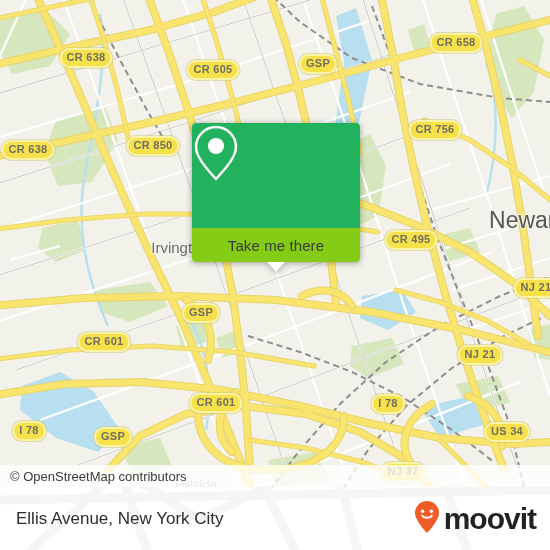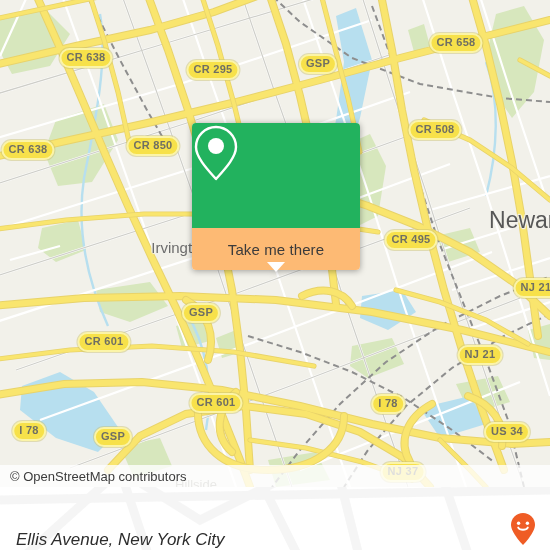--- a/index.html
+++ b/index.html
@@ -55,21 +55,21 @@
     filter:drop-shadow(0 1px 3px rgba(0,0,0,.35));
   }
   #popup-body{
     width:168px;border-radius:4px;overflow:hidden;background:#ffffff;
   }
   #popup-green{
     height:105px;background:#22b25e;
     display:flex;align-items:center;justify-content:center;
   }
   #popup-label-bar{
-    height:42px;background:#fdba74;
+    height:34px;background:#84cc16;
     display:flex;align-items:center;justify-content:center;
   }
   #popup-label{
     font-size:15px;color:#3b3b3b;letter-spacing:.1px;
   }
   #popup-pointer{
     position:absolute;left:50%;top:139px;width:0;height:0;
     margin-left:-9px;
     border-left:9px solid transparent;
     border-right:9px solid transparent;
@@ -87,22 +87,22 @@
   }
 
   
   #footer{
     position:absolute;left:0;top:487px;width:550px;height:63px;
     background:#ffffff;overflow:hidden;
   }
   #footer-watermark{position:absolute;left:0;top:-487px;opacity:.055;}
   #footer-inner{
     position:relative;width:550px;height:63px;
-    display:flex;align-items:flex-end;justify-content:space-between;
-    padding:0 14px 0 16px;box-sizing:border-box;font-style:italic;
+    display:flex;align-items:center;justify-content:space-between;
+    padding:0 14px 0 16px;box-sizing:border-box;
   }
   #footer-title{font-size:17px;color:#2d2d2d;white-space:nowrap;}
   #brand{display:flex;align-items:center;gap:4px;}
   #brand-word{
     font-size:30px;font-weight:bold;color:#1f2326;letter-spacing:-1px;
     line-height:30px;
   }
 </style>
 </head>
 <body>
@@ -270,26 +270,26 @@
         <path class="y" d="M468 396 C492 404 506 424 502 446"></path>
         <path class="ycas" d="M186 300 C208 312 216 336 208 360"></path>
         <path class="y" d="M186 300 C208 312 216 336 208 360"></path>
         <path class="ycas" d="M302 296 C322 286 342 290 352 306"></path>
         <path class="y" d="M302 296 C322 286 342 290 352 306"></path>
       </g>
     </svg>
 
     <div>
         <div class="shield" style="left: 86px; top: 58px;">CR 638</div>
-        <div class="shield" style="left: 213px; top: 70px;">CR 295</div>
+        <div class="shield" style="left: 213px; top: 70px;">CR 605</div>
         <div class="shield" style="left: 318px; top: 64px;">GSP</div>
         <div class="shield" style="left: 456px; top: 43px;">CR 658</div>
         <div class="shield" style="left: 28px; top: 150px;">CR 638</div>
         <div class="shield" style="left: 153px; top: 146px;">CR 850</div>
-        <div class="shield" style="left: 435px; top: 130px;">CR 508</div>
+        <div class="shield" style="left: 435px; top: 130px;">CR 756</div>
         <div class="shield" style="left: 411px; top: 240px;">CR 495</div>
         <div class="shield" style="left: 536px; top: 288px;">NJ 21</div>
         <div class="shield" style="left: 201px; top: 313px;">GSP</div>
         <div class="shield" style="left: 104px; top: 342px;">CR 601</div>
         <div class="shield" style="left: 480px; top: 355px;">NJ 21</div>
         <div class="shield" style="left: 216px; top: 403px;">CR 601</div>
         <div class="shield" style="left: 388px; top: 404px;">I 78</div>
         <div class="shield" style="left: 29px; top: 431px;">I 78</div>
         <div class="shield" style="left: 113px; top: 437px;">GSP</div>
         <div class="shield" style="left: 507px; top: 432px;">US 34</div>
@@ -339,16 +339,17 @@
       <div id="footer-title">Ellis Avenue, New York City</div>
       <div id="brand">
         <span>
           <svg width="26" height="34" viewBox="0 0 26 34" aria-hidden="true">
             <path d="M13 1 C6.4 1 1 6.3 1 12.8 C1 21 13 33 13 33 C13 33 25 21 25 12.8 C25 6.3 19.6 1 13 1 Z" fill="#ef5c25"></path>
             <circle cx="8.6" cy="11.2" r="1.7" fill="#ffffff"></circle>
             <circle cx="17.4" cy="11.2" r="1.7" fill="#ffffff"></circle>
             <path d="M8.2 15.6 C9.8 18.4 16.2 18.4 17.8 15.6" fill="none" stroke="#ffffff" stroke-width="1.9" stroke-linecap="round"></path>
           </svg>
         </span>
+        <span id="brand-word">moovit</span>
       </div>
     </div>
   </div>
 </div>
 
 </body></html>

